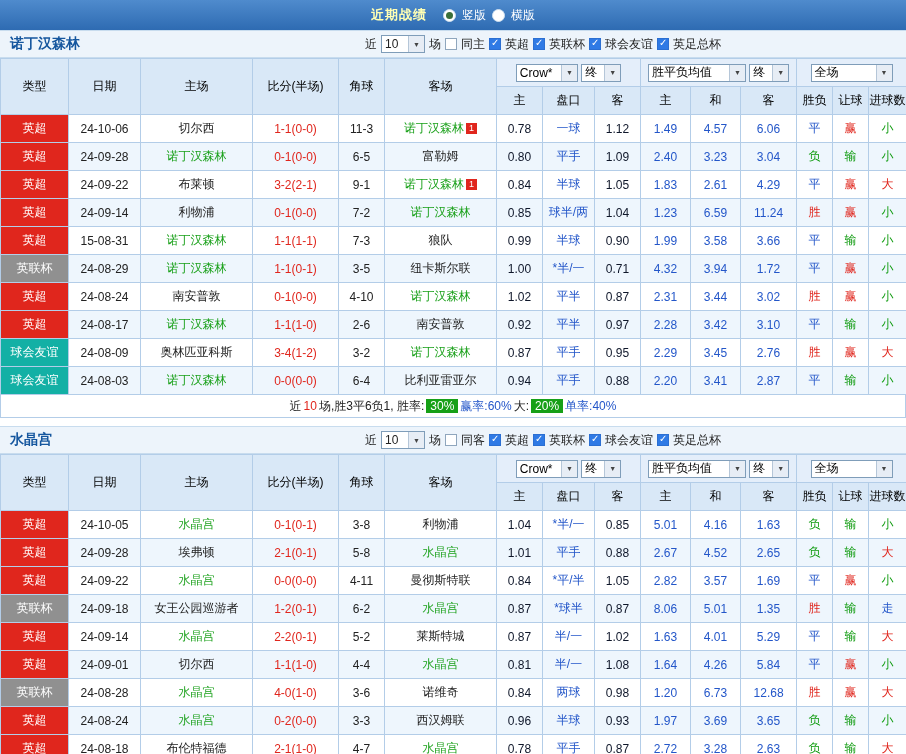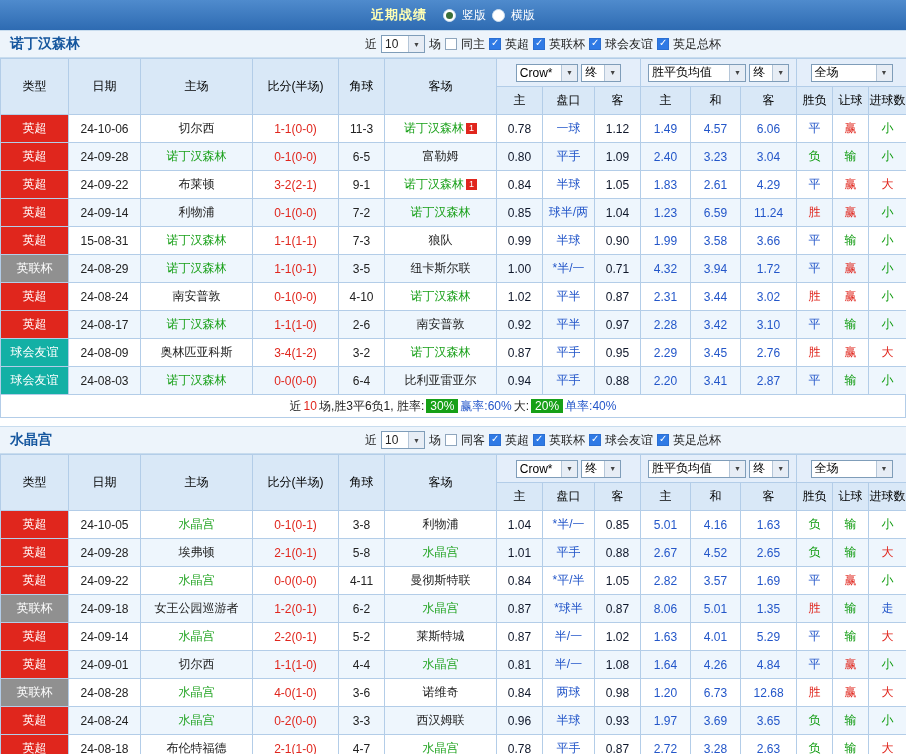--- a/index.html
+++ b/index.html
@@ -501,21 +501,21 @@
         <td>24-09-01</td>
         <td><span>切尔西</span></td>
         <td class="score">1-1(1-0)</td>
         <td>4-4</td>
         <td><span class="team-hl">水晶宫</span></td>
         <td class="odds">0.81</td>
         <td class="handicap">半/一</td>
         <td class="odds">1.08</td>
         <td class="euro">1.64</td>
         <td class="euro">4.26</td>
-        <td class="euro">4.84</td>
+        <td class="euro">5.84</td>
         <td style="color: rgb(35, 86, 201);">平</td>
         <td style="color: rgb(224, 38, 29);">赢</td>
         <td style="color: rgb(15, 155, 15);">小</td>
       </tr>
       <tr>
         <td class="type" style="background: rgb(144, 144, 144);">英联杯</td>
         <td>24-08-28</td>
         <td><span class="team-hl">水晶宫</span></td>
         <td class="score">4-0(1-0)</td>
         <td>3-6</td>

